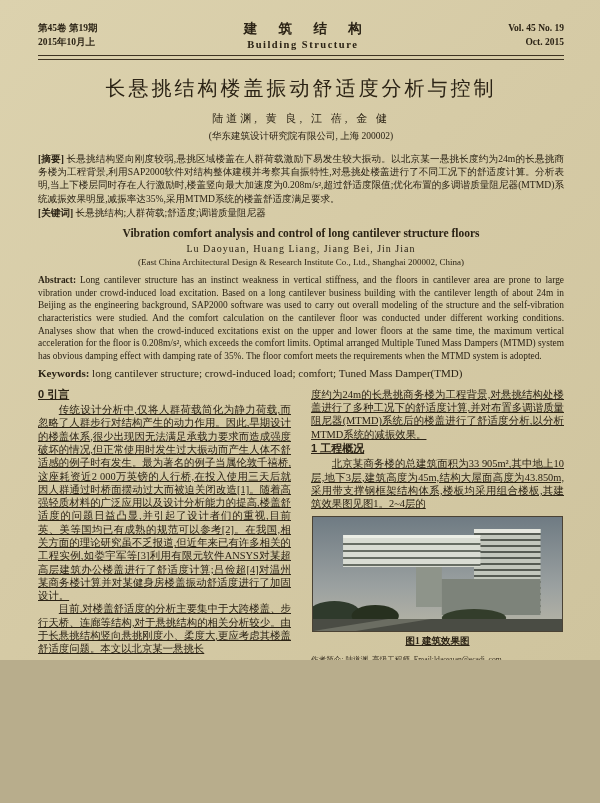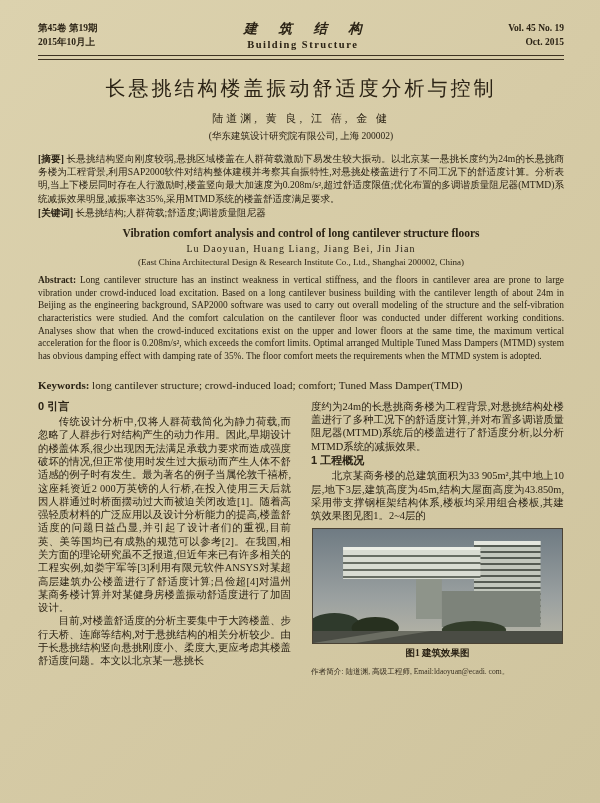--- a/index.html
+++ b/index.html
@@ -1,47 +1,47 @@
 <!DOCTYPE html>
 <html><head>
 <meta charset="utf-8">
 <style>
   html,body { margin:0; padding:0; background:#b8ad8c; }
   .page {
-    position:relative; width:600px; height:803px; margin:0 auto;
+    position:relative; width:600px; height:660px; margin:0 auto;
     background:linear-gradient(135deg,#dcd2ae 0%, #d6cba6 45%, #cfc49e 100%);
     font-family:"Liberation Serif","DejaVu Serif",serif;
     color:#2b2315; overflow:hidden; box-sizing:border-box;
     padding:20px 36px 0 38px;
   }
   
   .masthead { display:flex; justify-content:space-between; align-items:center; font-size:9.5px; font-weight:bold; }
   .mast-side div { line-height:14px; }
   .mast-right { text-align:right; }
   .mast-center { text-align:center; }
-  .jtitle-cn { font-size:13.5px; font-weight:bold; letter-spacing:9px; text-indent:9px;font-style:italic; }
+  .jtitle-cn { font-size:13.5px; font-weight:bold; letter-spacing:9px; text-indent:9px; }
   .jtitle-en { font-size:10.5px; font-weight:bold; letter-spacing:1.5px; margin-top:1px; }
   .rule { margin-top:5px; height:3px; border-top:1.6px solid #3e3322; border-bottom:1px solid #3e3322; }
   
   .title-cn { text-align:center; font-size:20px; font-weight:normal; letter-spacing:3px; margin:15px 0 0; }
   .authors-cn { text-align:center; font-size:11px; letter-spacing:3px; margin-top:9px; }
   .affil-cn { text-align:center; font-size:9.5px; margin-top:4px; }
   
   .lbl { font-weight:bold; }
   .abstract-cn { font-size:9.6px; line-height:13.2px; text-align:justify; margin:9px 0 0; }
   .kw-cn { font-size:9.6px; line-height:13px; margin:1px 0 0; }
   .clc-line { font-size:9.6px; line-height:13px; margin:1px 0 0; }
   .gap { margin-left:16px; }
   .title-en { text-align:center; font-size:11.5px; font-weight:bold; margin:8px 0 0; }
   .authors-en { text-align:center; font-size:10px; letter-spacing:1px; margin-top:4px; }
   .affil-en { text-align:center; font-size:9px; margin-top:3px; }
-  .abstract-en { font-size:9.4px; line-height:12.7px; text-align:justify; margin:7px 0 16px; }
+  .abstract-en { font-size:9.4px; line-height:12.7px; text-align:justify; margin:7px 0 4px; }
   .kw-en { font-size:11px; line-height:12px; margin:2px 0 0; }
   
-  .columns { display:flex; gap:20px; margin-top:9px; }
+  .columns { display:flex; gap:20px; margin-top:9px;text-decoration:underline; }
   .col { flex:1; min-width:0; font-size:10.4px; line-height:13.3px; text-align:justify; }
   .col p { margin:0; }
   .indent { text-indent:2em; }
   .sec { font-size:11px; font-weight:bold; margin:1px 0 2px; font-family:"Liberation Sans","DejaVu Sans",sans-serif; }
   .sec:first-child { margin-top:0; }
   
   .fig { margin:6px 1px 0; }
   .fig svg { display:block; width:100%; height:116px; border:1px solid #4a4234; box-sizing:border-box; }
   .fig figcaption { text-align:center; font-size:9.5px; font-weight:bold; margin-top:3px; }
   .footnote { font-size:7.6px; line-height:9.8px; margin-top:6px; color:#3a3122; }

